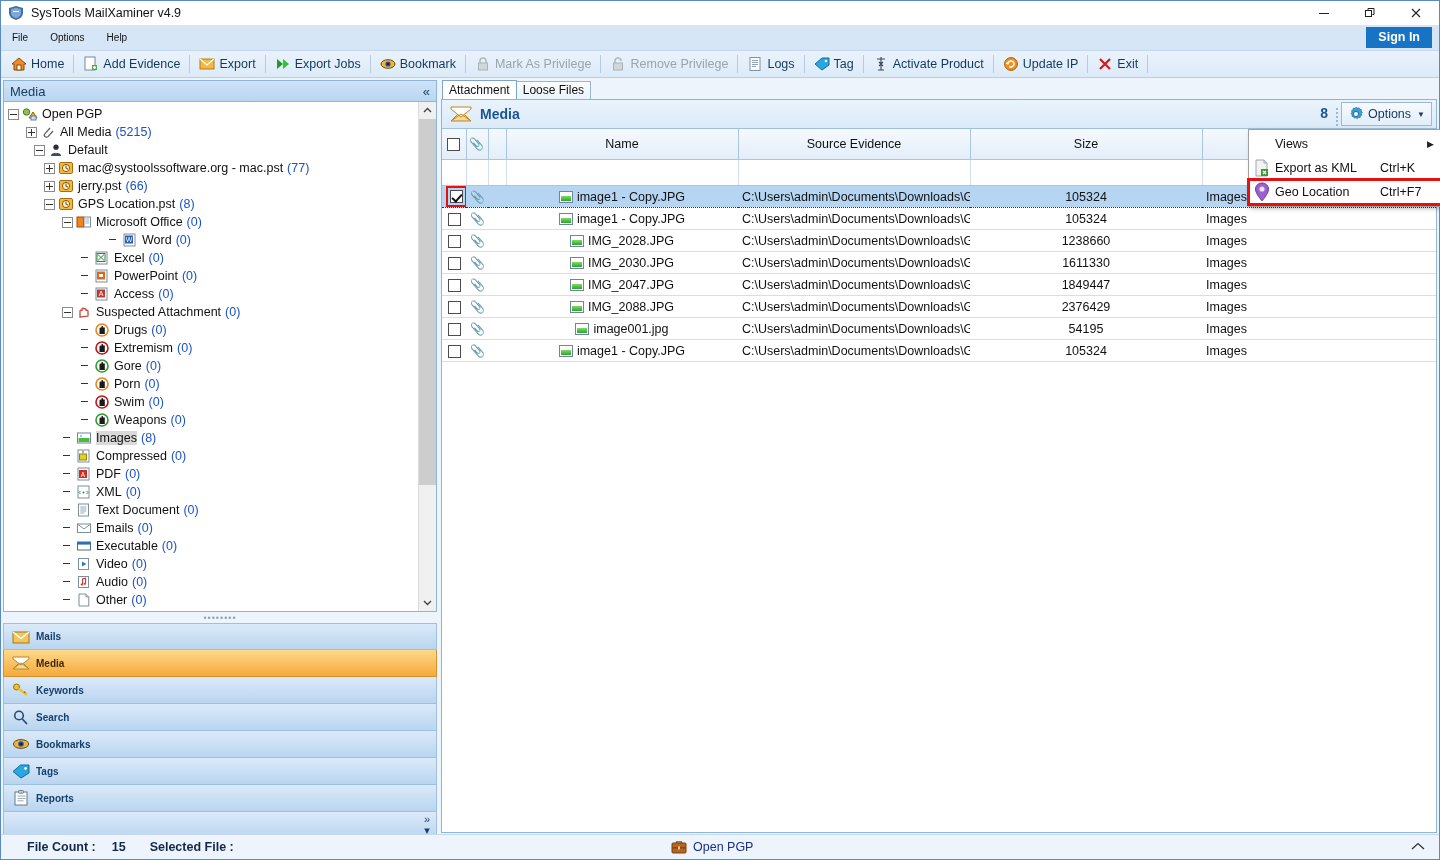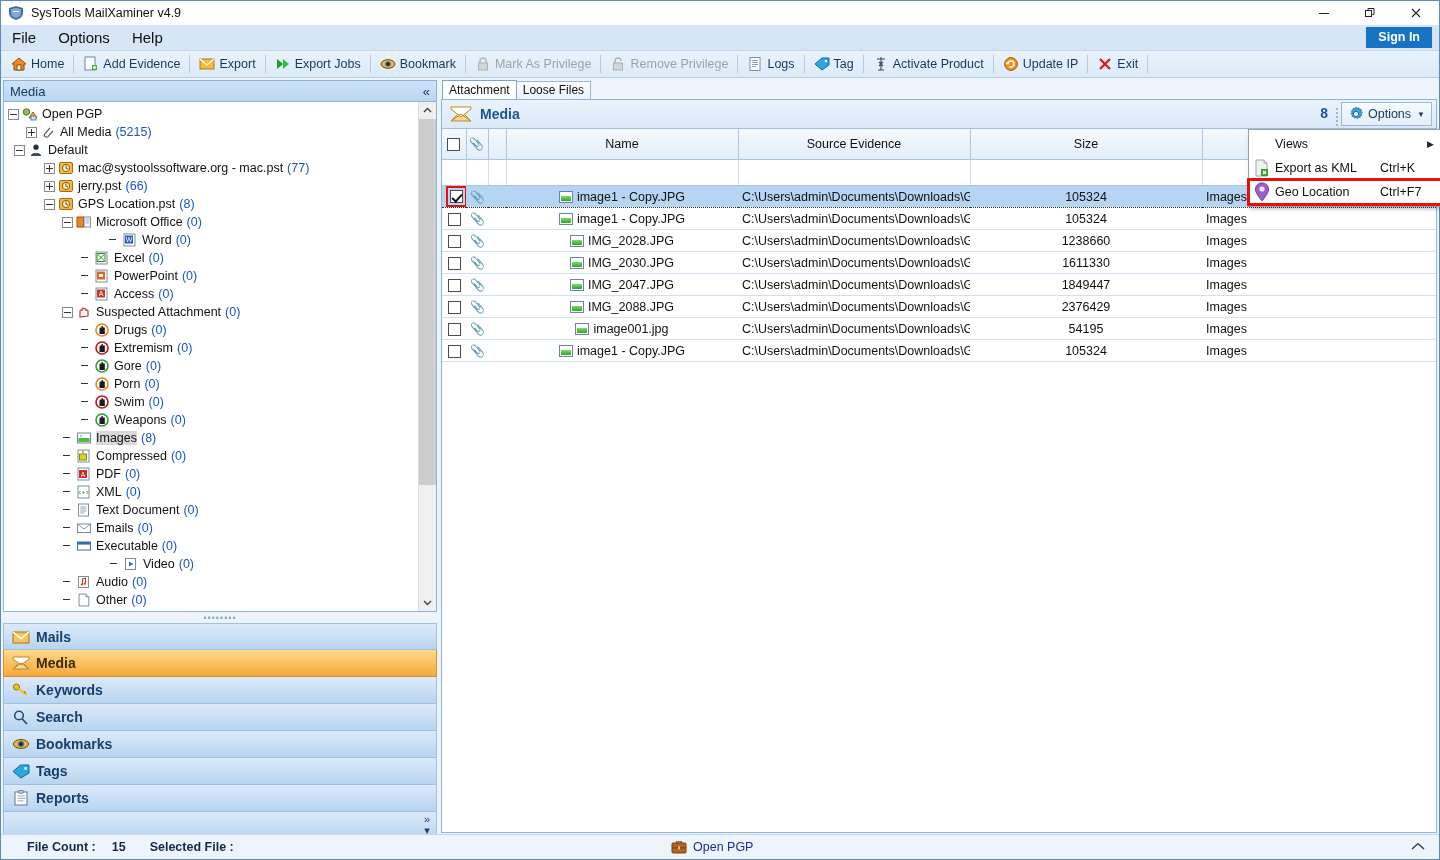--- a/index.html
+++ b/index.html
@@ -14,21 +14,21 @@
 
   
   .titlebar{height:24px;background:#ffffff;display:flex;align-items:center;position:relative;}
   .tb-icon{width:18px;height:16px;margin-left:6px;margin-right:6px;position:relative;}
   .tb-title{font-size:12.5px;color:#111;}
   .tb-btns{position:absolute;right:0;top:0;display:flex;height:24px;}
   .tb-btn{width:46px;height:24px;display:flex;align-items:center;justify-content:center;color:#222;font-size:13px;}
 
   
   .menubar{height:25px;background:#d6e6f7;display:flex;align-items:center;position:relative;border-bottom:1px solid #c2d8ee;}
-  .menu-item{padding:0 11px;line-height:25px;font-size:15px;color:#111;}
+  .menu-item{padding:0 11px;line-height:25px;font-size:10px;color:#111;}
   .signin{position:absolute;right:7px;top:2px;height:21px;line-height:21px;padding:0 12px;background:#1773c4;color:#fff;font-size:12.5px;font-weight:bold;}
 
   
   .toolbar{height:26px;background:linear-gradient(#eaf3fc,#dceaf8);display:flex;align-items:center;border-bottom:1px solid #b8cee4;padding-left:4px;}
   .tool{display:flex;align-items:center;height:24px;padding:0 6px;font-size:12.5px;color:#13385f;white-space:nowrap;}
   .tool.disabled{color:#9aa4ad;}
   .tool .ti{width:16px;height:16px;margin-right:4px;flex:0 0 16px;position:relative;display:inline-block;}
   .tsep{width:1px;height:18px;background:#b6cbe0;margin:0 3px;}
 
   
@@ -53,21 +53,21 @@
   .vscroll{position:absolute;right:0;top:0;bottom:0;width:17px;background:#f0f0f0;border-left:1px solid #dcdcdc;}
   .vs-up,.vs-dn{height:17px;display:flex;align-items:center;justify-content:center;color:#505050;font-size:9px;background:#f0f0f0;}
   .vs-thumb{position:absolute;left:0;right:0;background:#cdcdcd;}
   .splitter{position:absolute;left:0;right:0;top:533px;height:10px;display:flex;align-items:center;justify-content:center;background:#eef4fb;}
   .splitter .gr{letter-spacing:1px;color:#8fa7bd;font-size:9px;}
 
   .navlist{position:absolute;left:0;right:0;top:543px;bottom:0;}
   .navbtn{height:27px;border:1px solid #9cc0e4;border-top:none;background:linear-gradient(#dceaf9,#b9d5f0);display:flex;align-items:center;padding-left:8px;box-sizing:border-box;}
   .navbtn:first-child{border-top:1px solid #9cc0e4;}
   .navbtn .ni{width:18px;height:16px;flex:0 0 18px;margin-right:6px;position:relative;}
-  .navbtn .nl{font-size:14px;font-weight:bold;color:#16406c;}
+  .navbtn .nl{font-size:10px;font-weight:bold;color:#16406c;}
   .navbtn.active{background:linear-gradient(#ffd98a,#f5a93c);border-color:#d79327;}
   .navbtn.active .nl{color:#3e2a06;}
   .navtail{height:26px;border:1px solid #9cc0e4;border-top:none;background:linear-gradient(#dceaf9,#b9d5f0);position:relative;}
   .navtail .cc2{position:absolute;right:6px;top:2px;color:#17406c;font-size:11px;line-height:11px;text-align:center;}
 
   
   .right{position:absolute;left:440px;right:2px;top:2px;bottom:2px;}
   .tabs{height:19px;display:flex;align-items:flex-end;padding-left:1px;}
   .tab{height:17px;line-height:17px;padding:0 6px;font-size:12px;border:1px solid #9ab5cf;border-bottom:none;background:linear-gradient(#fbfdff,#eaf2fa);color:#111;margin-right:-1px;}
   .tab.active{background:#ffffff;height:18px;line-height:18px;border-color:#7ea5c9;position:relative;z-index:2;}
@@ -320,21 +320,21 @@
             <div class="tnode" style="padding-left: 22px;">
               <span class="exp plus"></span>
               <span class="ico">
                 <svg width="16" height="14" viewBox="0 0 16 14" style="position:absolute;left:0;top:0;">
                   <path d="M10 3 L5 8.6 a2.1 2.1 0 0 0 3 3 L13 6" fill="none" stroke="#5a5a5a" stroke-width="1.2"></path>
                 </svg>
               </span>
               <span class="lbl">All Media</span>
               <span class="cnt">(5215)</span>
             </div>
-            <div class="tnode" style="padding-left: 10px;">
+            <div class="tnode" style="padding-left: 30px;">
               <span class="exp "></span>
               <span class="ico">
                 <svg width="16" height="14" viewBox="0 0 16 14" style="position:absolute;left:0;top:0;">
                   <circle cx="8" cy="4.2" r="2.6" fill="#2d2d2d"></circle>
                   <path d="M2.8 13 C3.3 8.8 12.7 8.8 13.2 13 Z" fill="#3a4a5a"></path>
                   <path d="M7 8.5 L8 11 L9 8.5" fill="#fff"></path>
                 </svg>
               </span>
               <span class="lbl">Default</span>
             </div>
@@ -584,21 +584,21 @@
               <span class="exp none"></span>
               <span class="ico">
                 <svg width="16" height="14" viewBox="0 0 16 14" style="position:absolute;left:0;top:0;">
                   <rect x="1.5" y="3" width="13" height="8" fill="#fff" stroke="#4a6d92"></rect>
                   <rect x="1.5" y="3" width="13" height="2.6" fill="#2f6fb5"></rect>
                 </svg>
               </span>
               <span class="lbl">Executable</span>
               <span class="cnt">(0)</span>
             </div>
-            <div class="tnode" style="padding-left: 58px; margin-left: 47px;">
+            <div class="tnode" style="padding-left: 58px;">
               <span class="exp none"></span>
               <span class="ico">
                 <svg width="16" height="14" viewBox="0 0 16 14" style="position:absolute;left:0;top:0;">
                   <rect x="2.5" y="1.5" width="10" height="11" fill="#fff" stroke="#7d8e9e"></rect>
                   <path d="M6 4.6 L10.4 7 L6 9.4 Z" fill="#2b78c4"></path>
                 </svg>
               </span>
               <span class="lbl">Video</span>
               <span class="cnt">(0)</span>
             </div>

